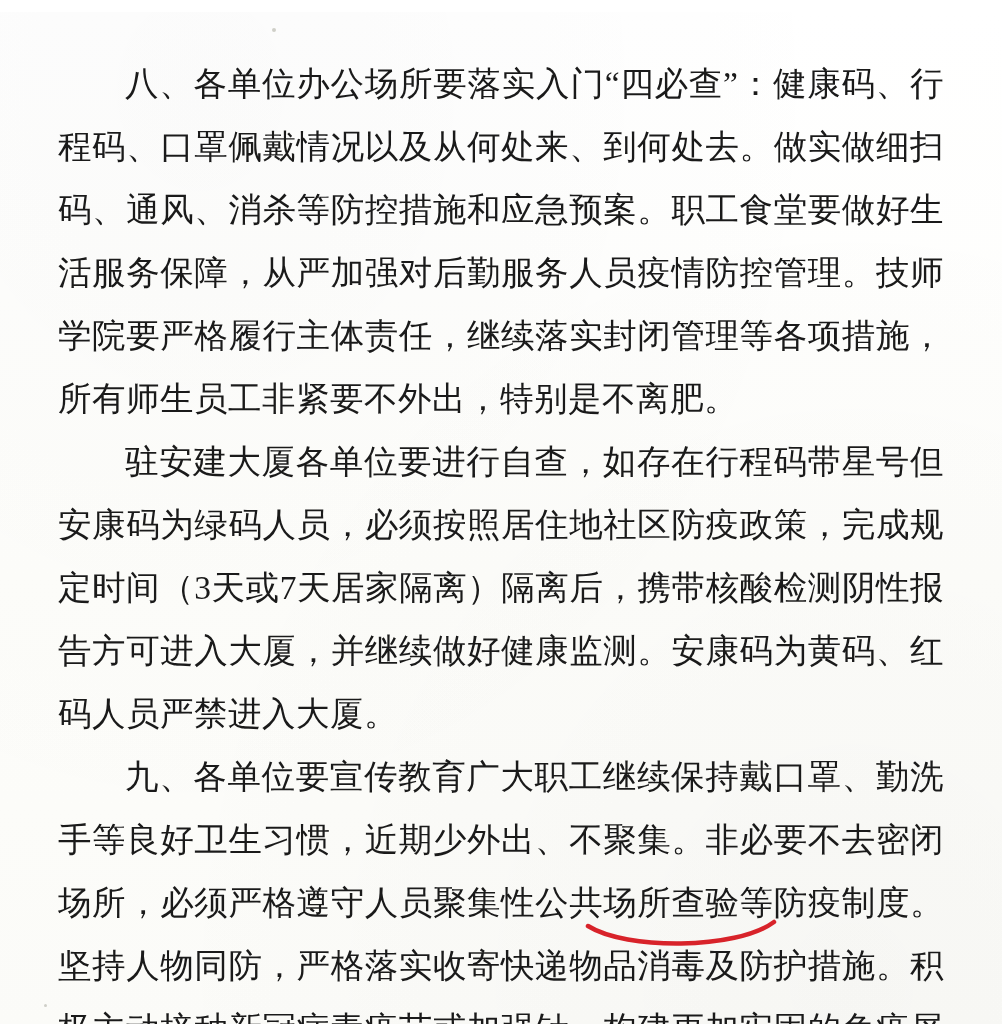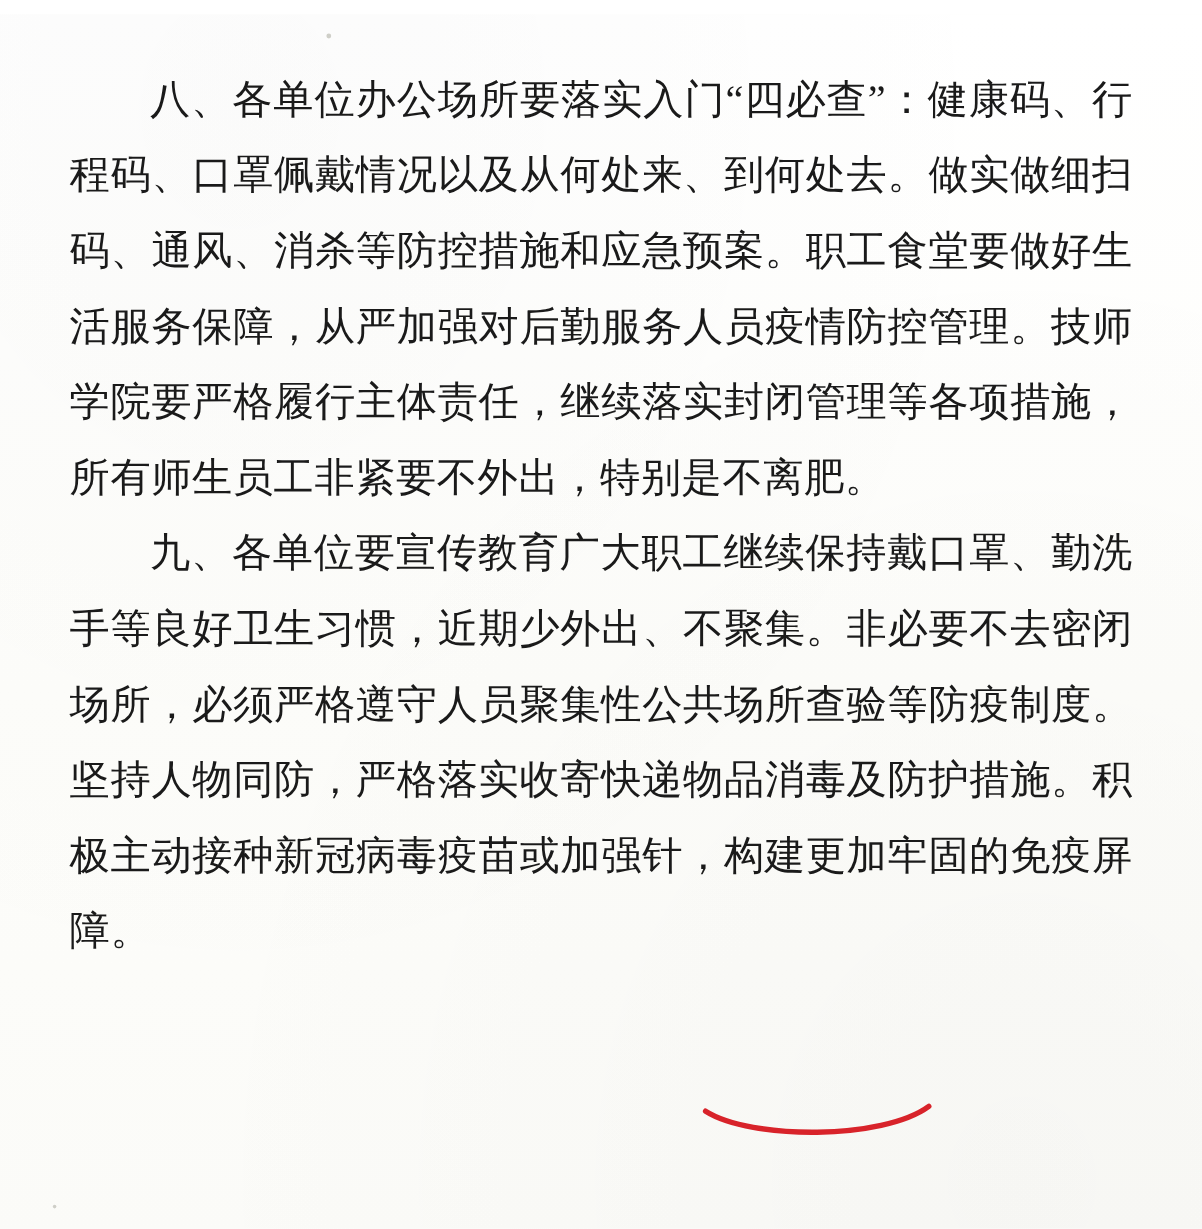--- a/index.html
+++ b/index.html
@@ -74,20 +74,21 @@
 
 <div class="page">
   <div class="paper-tint"></div>
 
   <div class="speck" style="left:272px;top:16px;width:4px;height:4px;"></div>
   <div class="speck" style="left:930px;top:640px;width:3px;height:3px;"></div>
   <div class="speck" style="left:44px;top:992px;width:3px;height:3px;"></div>
 
   <div class="body-text">
     <p class="para">八、各单位办公场所要落实入门“四必查”：健康码、行程码、口罩佩戴情况以及从何处来、到何处去。做实做细扫码、通风、消杀等防控措施和应急预案。职工食堂要做好生活服务保障，从严加强对后勤服务人员疫情防控管理。技师学院要严格履行主体责任，继续落实封闭管理等各项措施，所有师生员工非紧要不外出，特别是不离肥。</p>
+    <p class="para">驻安建大厦各单位要进行自查，如存在行程码带星号但安康码为绿码人员，必须按照居住地社区防疫政策，完成规定时间（3天或7天居家隔离）隔离后，携带核酸检测阴性报告方可进入大厦，并继续做好健康监测。安康码为黄码、红码人员严禁进入大厦。</p>
     <p class="para">九、各单位要宣传教育广大职工继续保持戴口罩、勤洗手等良好卫生习惯，近期少外出、不聚集。非必要不去密闭场所，必须严格遵守人员聚集性公共场所查验等防疫制度。坚持人物同防，严格落实收寄快递物品消毒及防护措施。积极主动接种新冠病毒疫苗或加强针，构建更加牢固的免疫屏障。</p>
   </div>
 
   <div class="redmark">
     <svg width="190" height="34" viewBox="0 0 190 34" fill="none" xmlns="http://www.w3.org/2000/svg">
       <path d="M2 6 C40 30, 150 30, 188 2" stroke="#d8232a" stroke-width="4.5" stroke-linecap="round" fill="none"></path>
     </svg>
   </div>
 </div>
 

